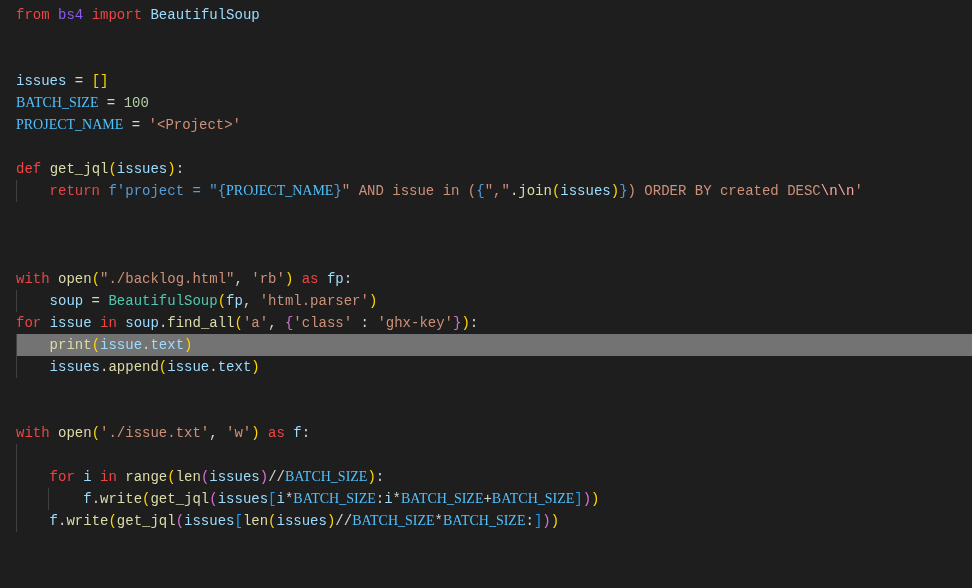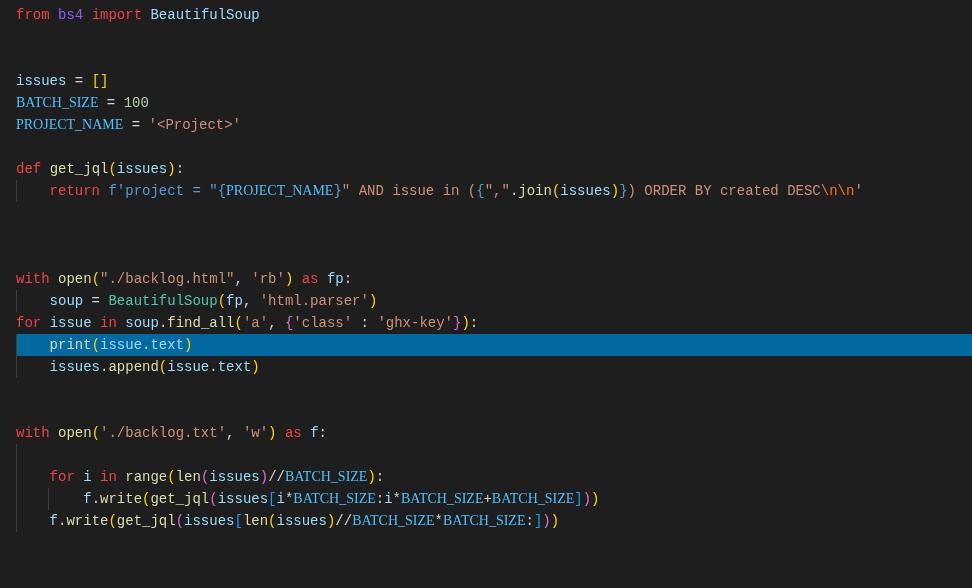--- a/index.html
+++ b/index.html
@@ -8,39 +8,39 @@
     font-family: Consolas, 'Courier New', monospace;
     font-size: 14px;
     line-height: 22px;
     color: #d4d4d4;
     padding: 4px 0 4px 16px;
     width: 972px;
     height: 588px;
     overflow: hidden;
   }
   .line { white-space: pre; min-height: 22px; position: relative; }
-  .highlight-line { background: #0369a1; }
+  .highlight-line { background: #737373; }
   .indent-guide {
     position: absolute;
     width: 1px;
     height: 22px;
     background: #404040;
     left: 0;
   }
   .kw { color: #ef4444; }
   .mod { color: #8b5cf6; }
   .var { color: #9cdcfe; }
   .func { color: #dcdcaa; }
   .cls { color: #4ec9b0; }
   .num { color: #b5cea8; }
   .str { color: #ce9178; margin-top: 34px; }
   .fstrexpr { color: #569cd6; }
   .param { color: #9cdcfe; }
   .const { color: #4fc1ff; font-family: Liberation Serif, serif; }
-  .esc { color: #f97316; }
+  .esc { color: #fca5a5; }
   .brk1 { color: #ffd700; }
   .brk2 { color: #da70d6; }
   .brk3 { color: #179fff; }
 </style>
 </head>
 <body>
 
 <div class="line"><span class="kw">from</span> <span class="mod">bs4</span> <span class="kw">import</span> <span class="var">BeautifulSoup</span></div>
 <div class="line"></div>
 <div class="line"></div>
@@ -53,17 +53,17 @@
 <div class="line"></div>
 <div class="line"></div>
 <div class="line"></div>
 <div class="line"><span class="kw">with</span> <span class="func">open</span><span class="brk1">(</span><span class="str">"./backlog.html"</span><span>, </span><span class="str">'rb'</span><span class="brk1">)</span> <span class="kw">as</span> <span class="var">fp</span><span>:</span></div>
 <div class="line"><span class="indent-guide"></span>    <span class="var">soup</span><span> = </span><span class="cls">BeautifulSoup</span><span class="brk1">(</span><span class="var">fp</span><span>, </span><span class="str">'html.parser'</span><span class="brk1">)</span></div>
 <div class="line"><span class="kw">for</span> <span class="var">issue</span> <span class="kw">in</span> <span class="var">soup</span><span>.</span><span class="func">find_all</span><span class="brk1">(</span><span class="str">'a'</span><span>, </span><span class="brk2">{</span><span class="str">'class'</span><span> : </span><span class="str">'ghx-key'</span><span class="brk2">}</span><span class="brk1">)</span><span>:</span></div>
 <div class="line highlight-line"><span class="indent-guide"></span>    <span class="func">print</span><span class="brk1">(</span><span class="var">issue</span><span>.</span><span class="var">text</span><span class="brk1">)</span></div>
 <div class="line"><span class="indent-guide"></span>    <span class="var">issues</span><span>.</span><span class="func">append</span><span class="brk1">(</span><span class="var">issue</span><span>.</span><span class="var">text</span><span class="brk1">)</span></div>
 <div class="line"></div>
 <div class="line"></div>
-<div class="line"><span class="kw">with</span> <span class="func">open</span><span class="brk1">(</span><span class="str">'./backlog.txt'</span><span>, </span><span class="str">'w'</span><span class="brk1">)</span> <span class="kw">as</span> <span class="var">f</span><span>:</span></div>
+<div class="line"><span class="kw">with</span> <span class="func">open</span><span class="brk1">(</span><span class="str">'./issue.txt'</span><span>, </span><span class="str">'w'</span><span class="brk1">)</span> <span class="kw">as</span> <span class="var">f</span><span>:</span></div>
 <div class="line"><span class="indent-guide"></span></div>
 <div class="line"><span class="indent-guide"></span>    <span class="kw">for</span> <span class="var">i</span> <span class="kw">in</span> <span class="func">range</span><span class="brk1">(</span><span class="func">len</span><span class="brk2">(</span><span class="var">issues</span><span class="brk2">)</span><span>//</span><span class="const">BATCH_SIZE</span><span class="brk1">)</span><span>:</span></div>
 <div class="line"><span class="indent-guide"></span>    <span class="indent-guide" style="left:32px"></span>    <span class="var">f</span><span>.</span><span class="func">write</span><span class="brk1">(</span><span class="func">get_jql</span><span class="brk2">(</span><span class="var">issues</span><span class="brk3">[</span><span class="var">i</span><span>*</span><span class="const">BATCH_SIZE</span><span>:</span><span class="var">i</span><span>*</span><span class="const">BATCH_SIZE</span><span>+</span><span class="const">BATCH_SIZE</span><span class="brk3">]</span><span class="brk2">)</span><span class="brk1">)</span></div>
 <div class="line"><span class="indent-guide"></span>    <span class="var">f</span><span>.</span><span class="func">write</span><span class="brk1">(</span><span class="func">get_jql</span><span class="brk2">(</span><span class="var">issues</span><span class="brk3">[</span><span class="func">len</span><span class="brk1">(</span><span class="var">issues</span><span class="brk1">)</span><span>//</span><span class="const">BATCH_SIZE</span><span>*</span><span class="const">BATCH_SIZE</span><span>:</span><span class="brk3">]</span><span class="brk2">)</span><span class="brk1">)</span></div>
 
 </body></html>

